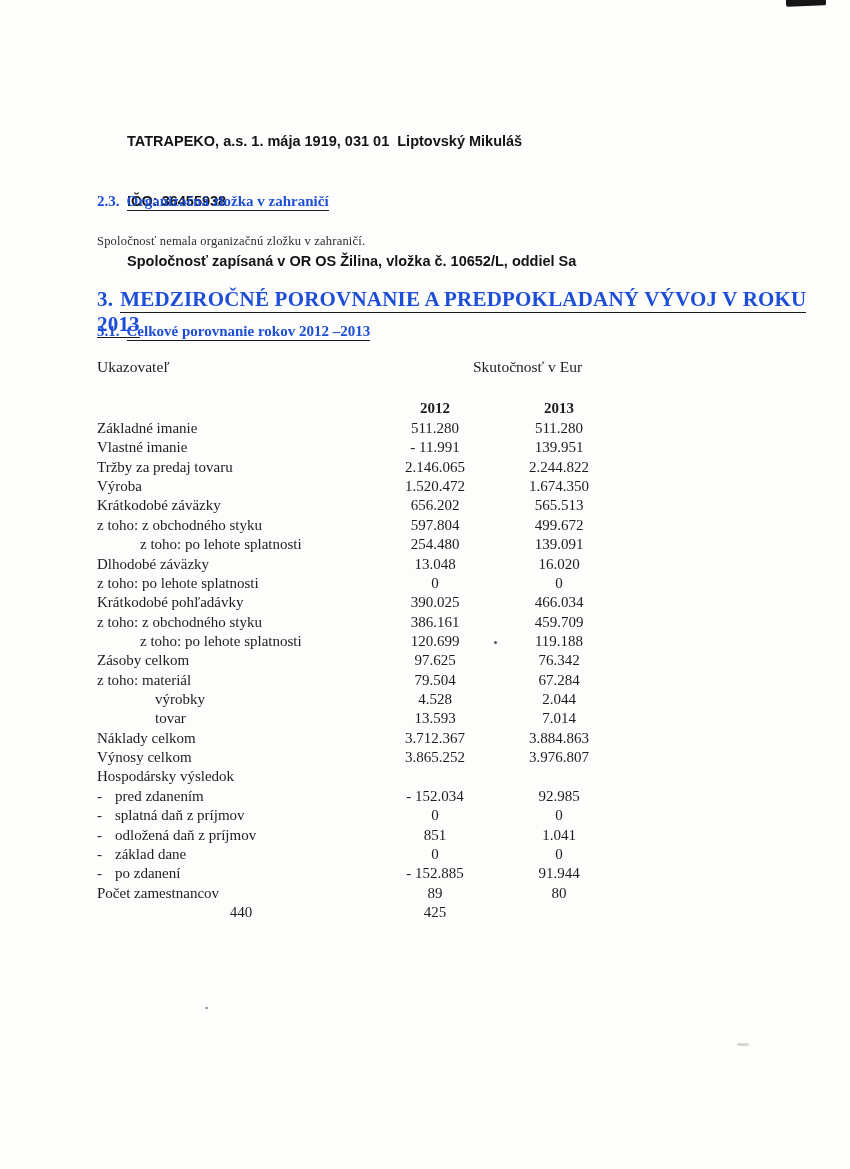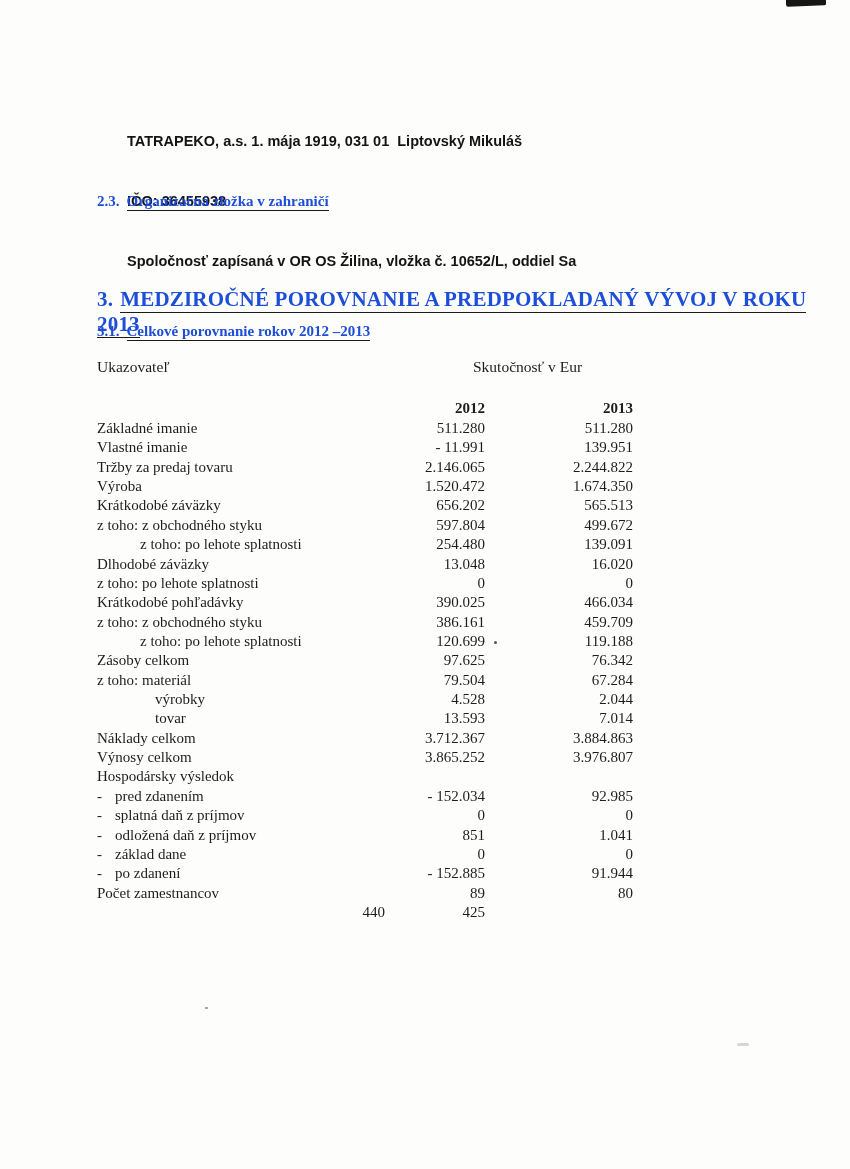--- a/index.html
+++ b/index.html
@@ -39,21 +39,21 @@
 
   
   .table-intro { position: absolute; top: 358px; left: 0; width: 850px; font-size: 15.5px; color: #1d1d1d; }
   .indicator-h { position: absolute; left: 97px; }
   .values-h { position: absolute; left: 473px; }
 
   
   .doc-table { position: absolute; left: 97px; top: 398px; width: 536px; font-size: 15px; color: #1d1d1d; }
   .trow { display: grid; grid-template-columns: 288px 100px 148px; height: 19.36px; line-height: 19.36px; }
   .trow.head { height: 21px; line-height: 21px; font-weight: bold; }
-  .tval { text-align: right; }
+  .tval { text-align: center; }
   .tlabel { display: flex; align-items: flex-end; white-space: pre; }
   .tlabel.indent1 { padding-left: 43px; }
   .tlabel.indent2 { padding-left: 58px; }
   .dash { display: inline-block; width: 18px; }
 </style>
 </head>
 <body>
 
 <div class="page">
 
@@ -64,20 +64,21 @@
 
   <div class="header-block">
     <div class="hline">TATRAPEKO, a.s. 1. mája 1919, 031 01  Liptovský Mikuláš</div>
     <div class="hline">IČO: 36455938</div>
     <div class="hline">Spoločnosť zapísaná v OR OS Žilina, vložka č. 10652/L, oddiel Sa</div>
   </div>
 
   <div class="heading heading-23">
     <span class="num">2.3.</span><span class="utitle">Organizačná zložka v zahraničí</span>
   </div>
+  <div class="body-text">Spoločnosť nemala organizačnú zložku v zahraničí.</div>
 
   <div class="heading heading-3">
     <span class="num">3.</span><span class="utitle">MEDZIROČNÉ POROVNANIE A PREDPOKLADANÝ VÝVOJ V ROKU 2013</span>
   </div>
 
   <div class="heading heading-31">
     <span class="num">3.1.</span><span class="utitle">Celkové porovnanie rokov 2012 –2013</span>
   </div>
 
   <div class="table-intro">

